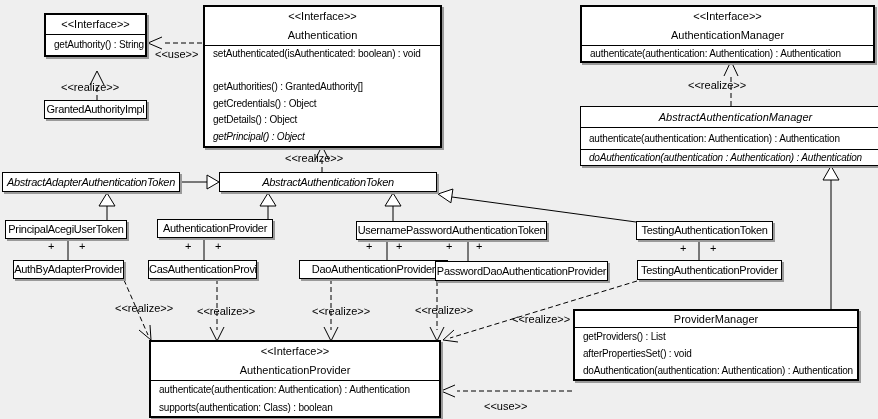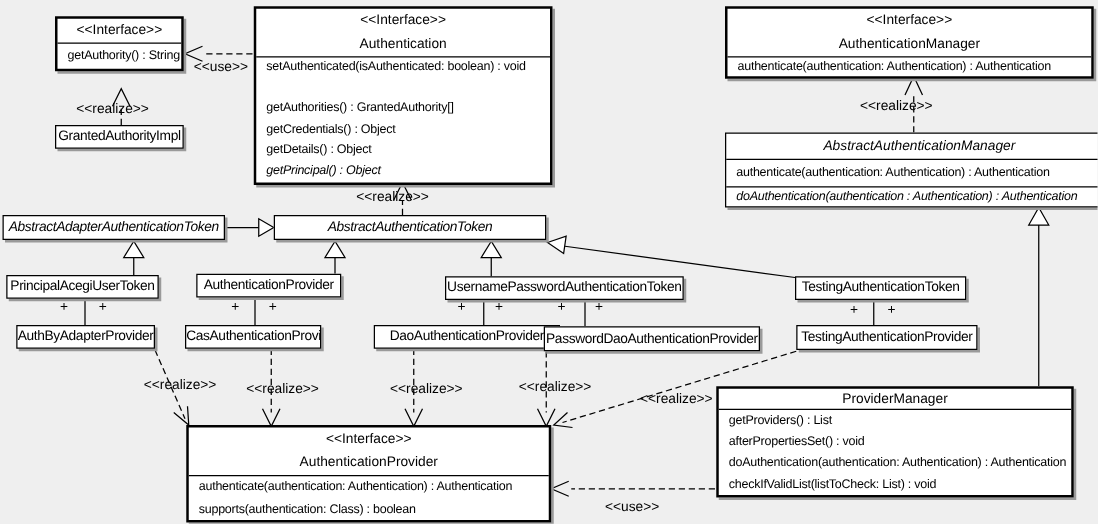--- a/index.html
+++ b/index.html
@@ -212,21 +212,20 @@
       <div class="m" style="line-height:17.5px;">supports(authentication: Class) : boolean</div>
     </div>
   </div>
 
   <div class="uml-box thick" style="left:573px;top:309px;width:286px;">
     <div class="title1" style="line-height:16px;height:16px;">ProviderManager</div>
     <div class="methods">
       <div class="m" style="line-height:17px;">getProviders() : List</div>
       <div class="m" style="line-height:17px;">afterPropertiesSet() : void</div>
       <div class="m" style="line-height:17px;">doAuthentication(authentication: Authentication) : Authentication</div>
-      <div class="m" style="line-height:17px;">checkIfValidList(listToCheck: List) : void</div>
     </div>
   </div>
 
 <span class="float-label" style="left: 155px; top: 48px;">&lt;&lt;use&gt;&gt;</span>
     <span class="float-label" style="left: 61px; top: 81px;">&lt;&lt;realize&gt;&gt;</span>
     <span class="float-label" style="left: 285px; top: 152px;">&lt;&lt;realize&gt;&gt;</span>
     <span class="float-label" style="left: 688px; top: 79px;">&lt;&lt;realize&gt;&gt;</span>
     <span class="float-label" style="left: 115px; top: 302px;">&lt;&lt;realize&gt;&gt;</span>
     <span class="float-label" style="left: 197px; top: 305px;">&lt;&lt;realize&gt;&gt;</span>
     <span class="float-label" style="left: 312px; top: 305px;">&lt;&lt;realize&gt;&gt;</span>

